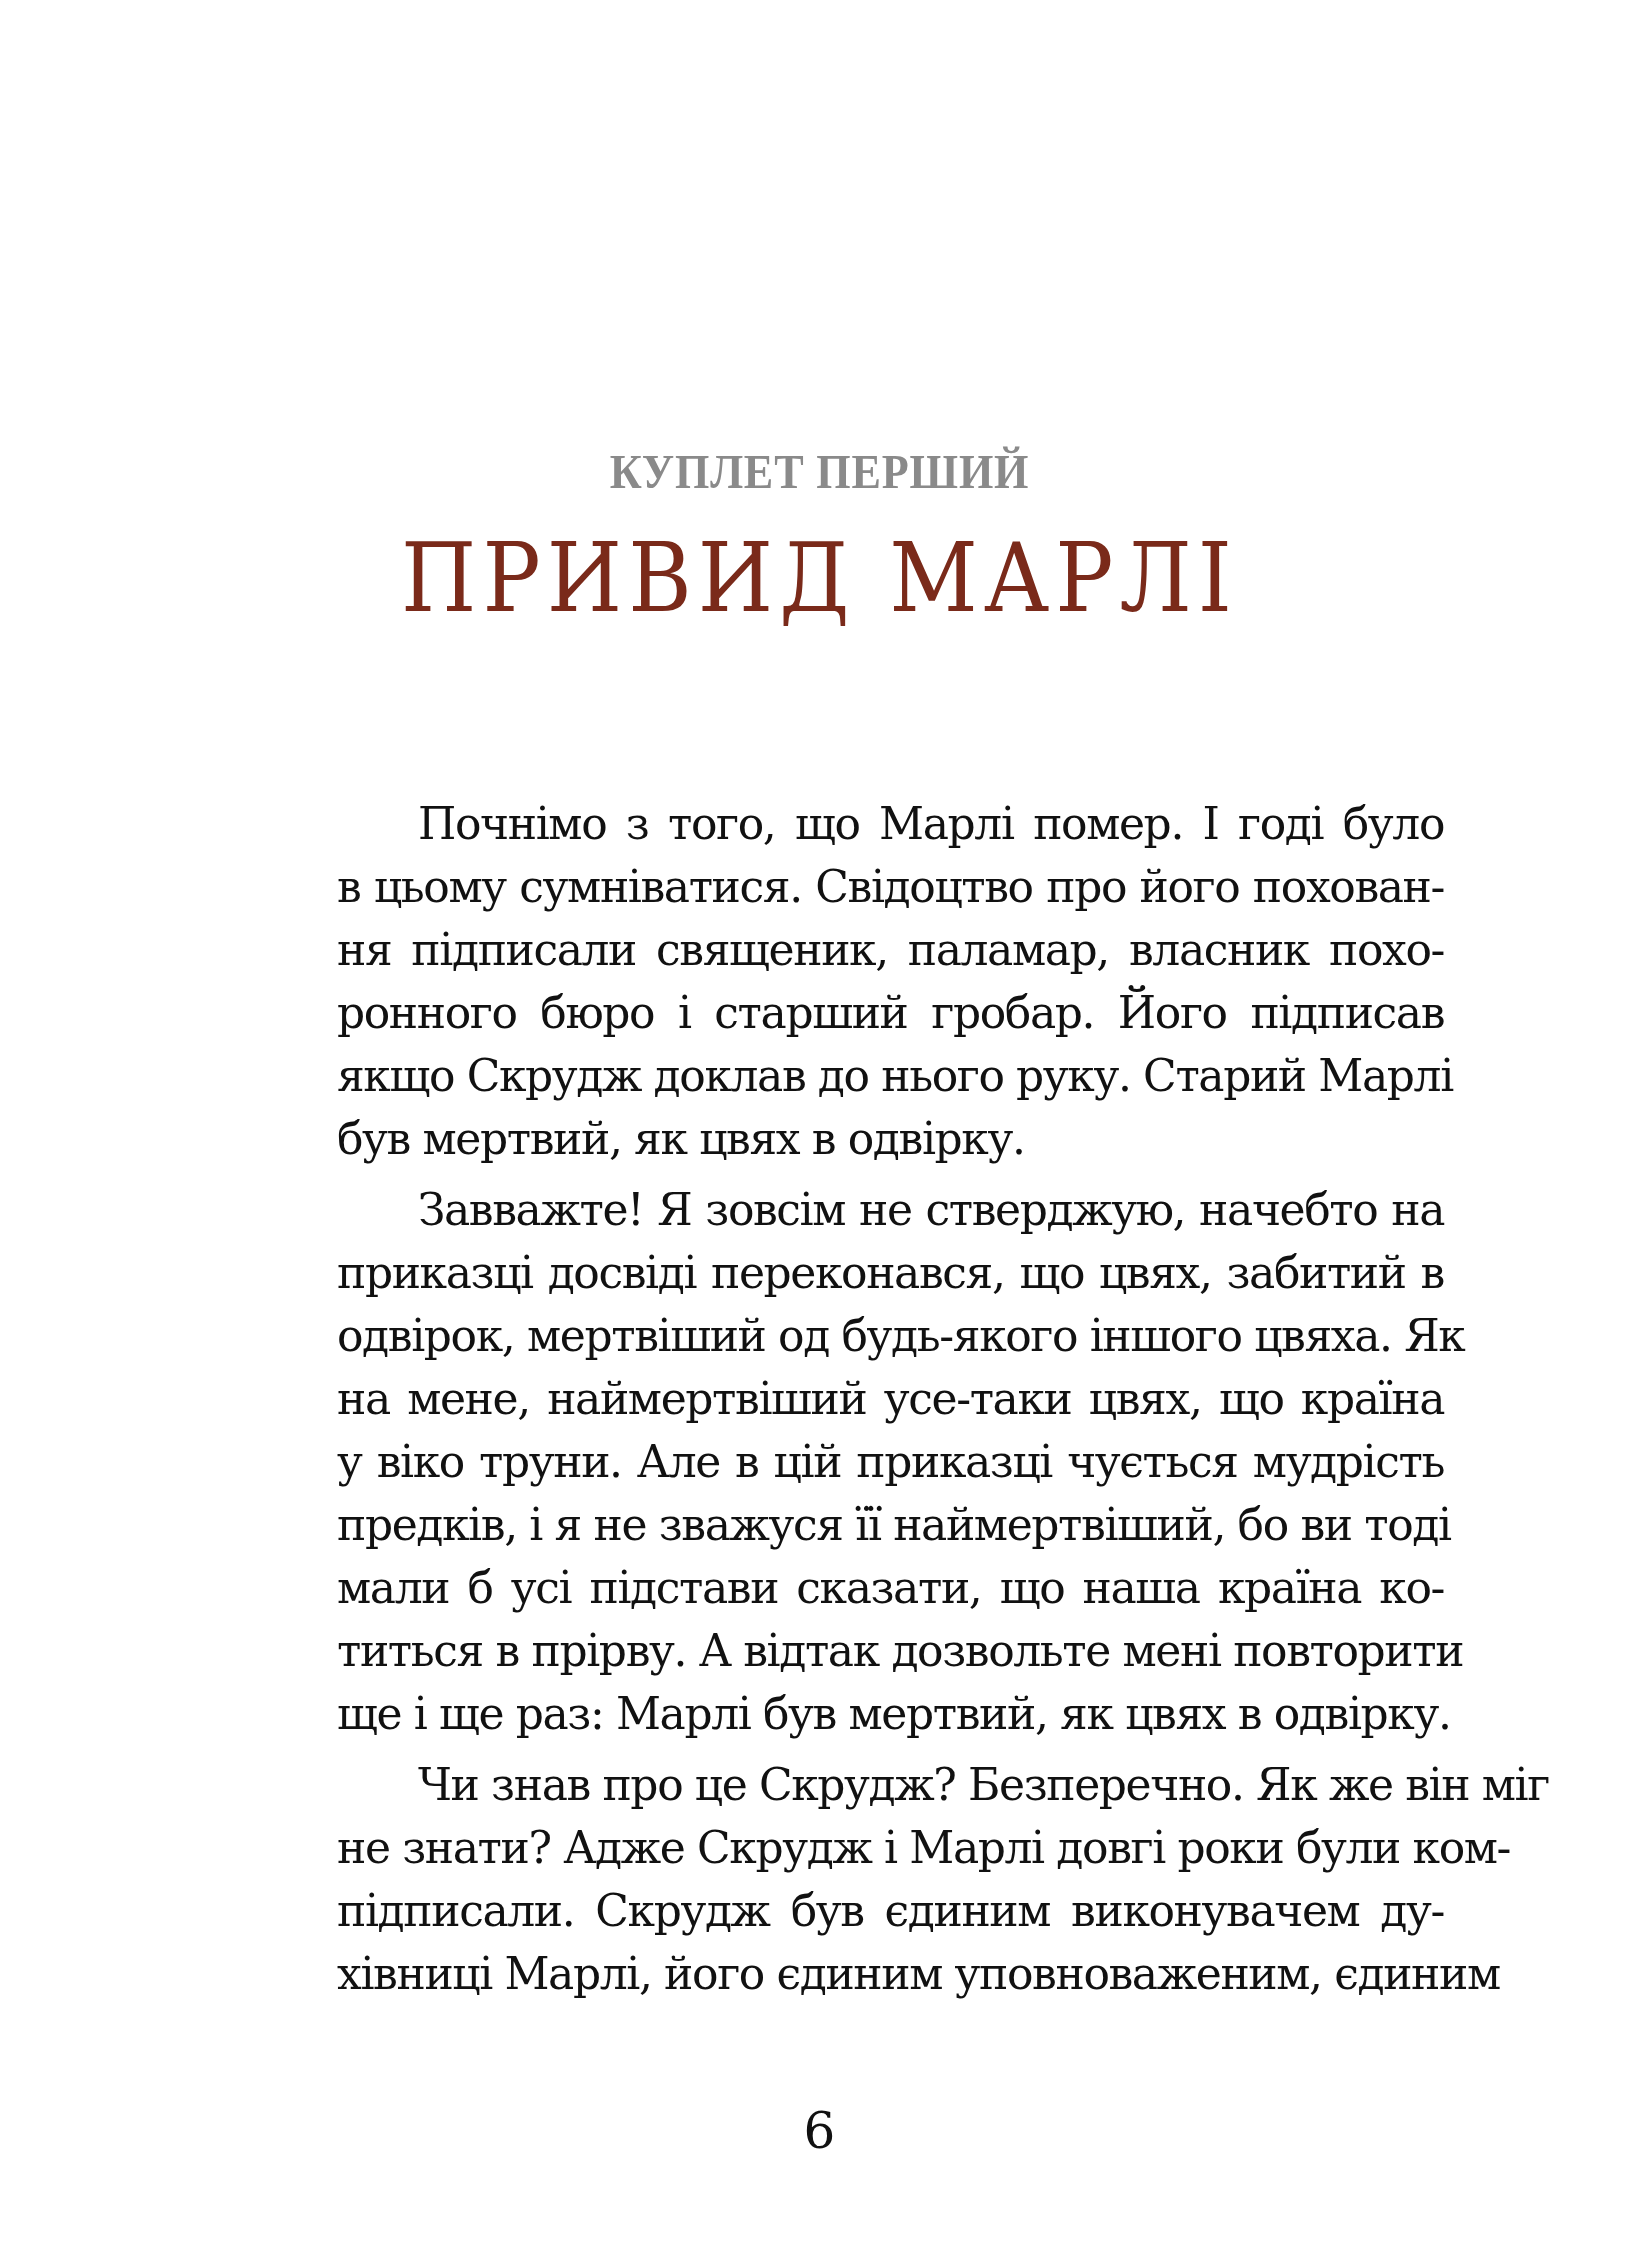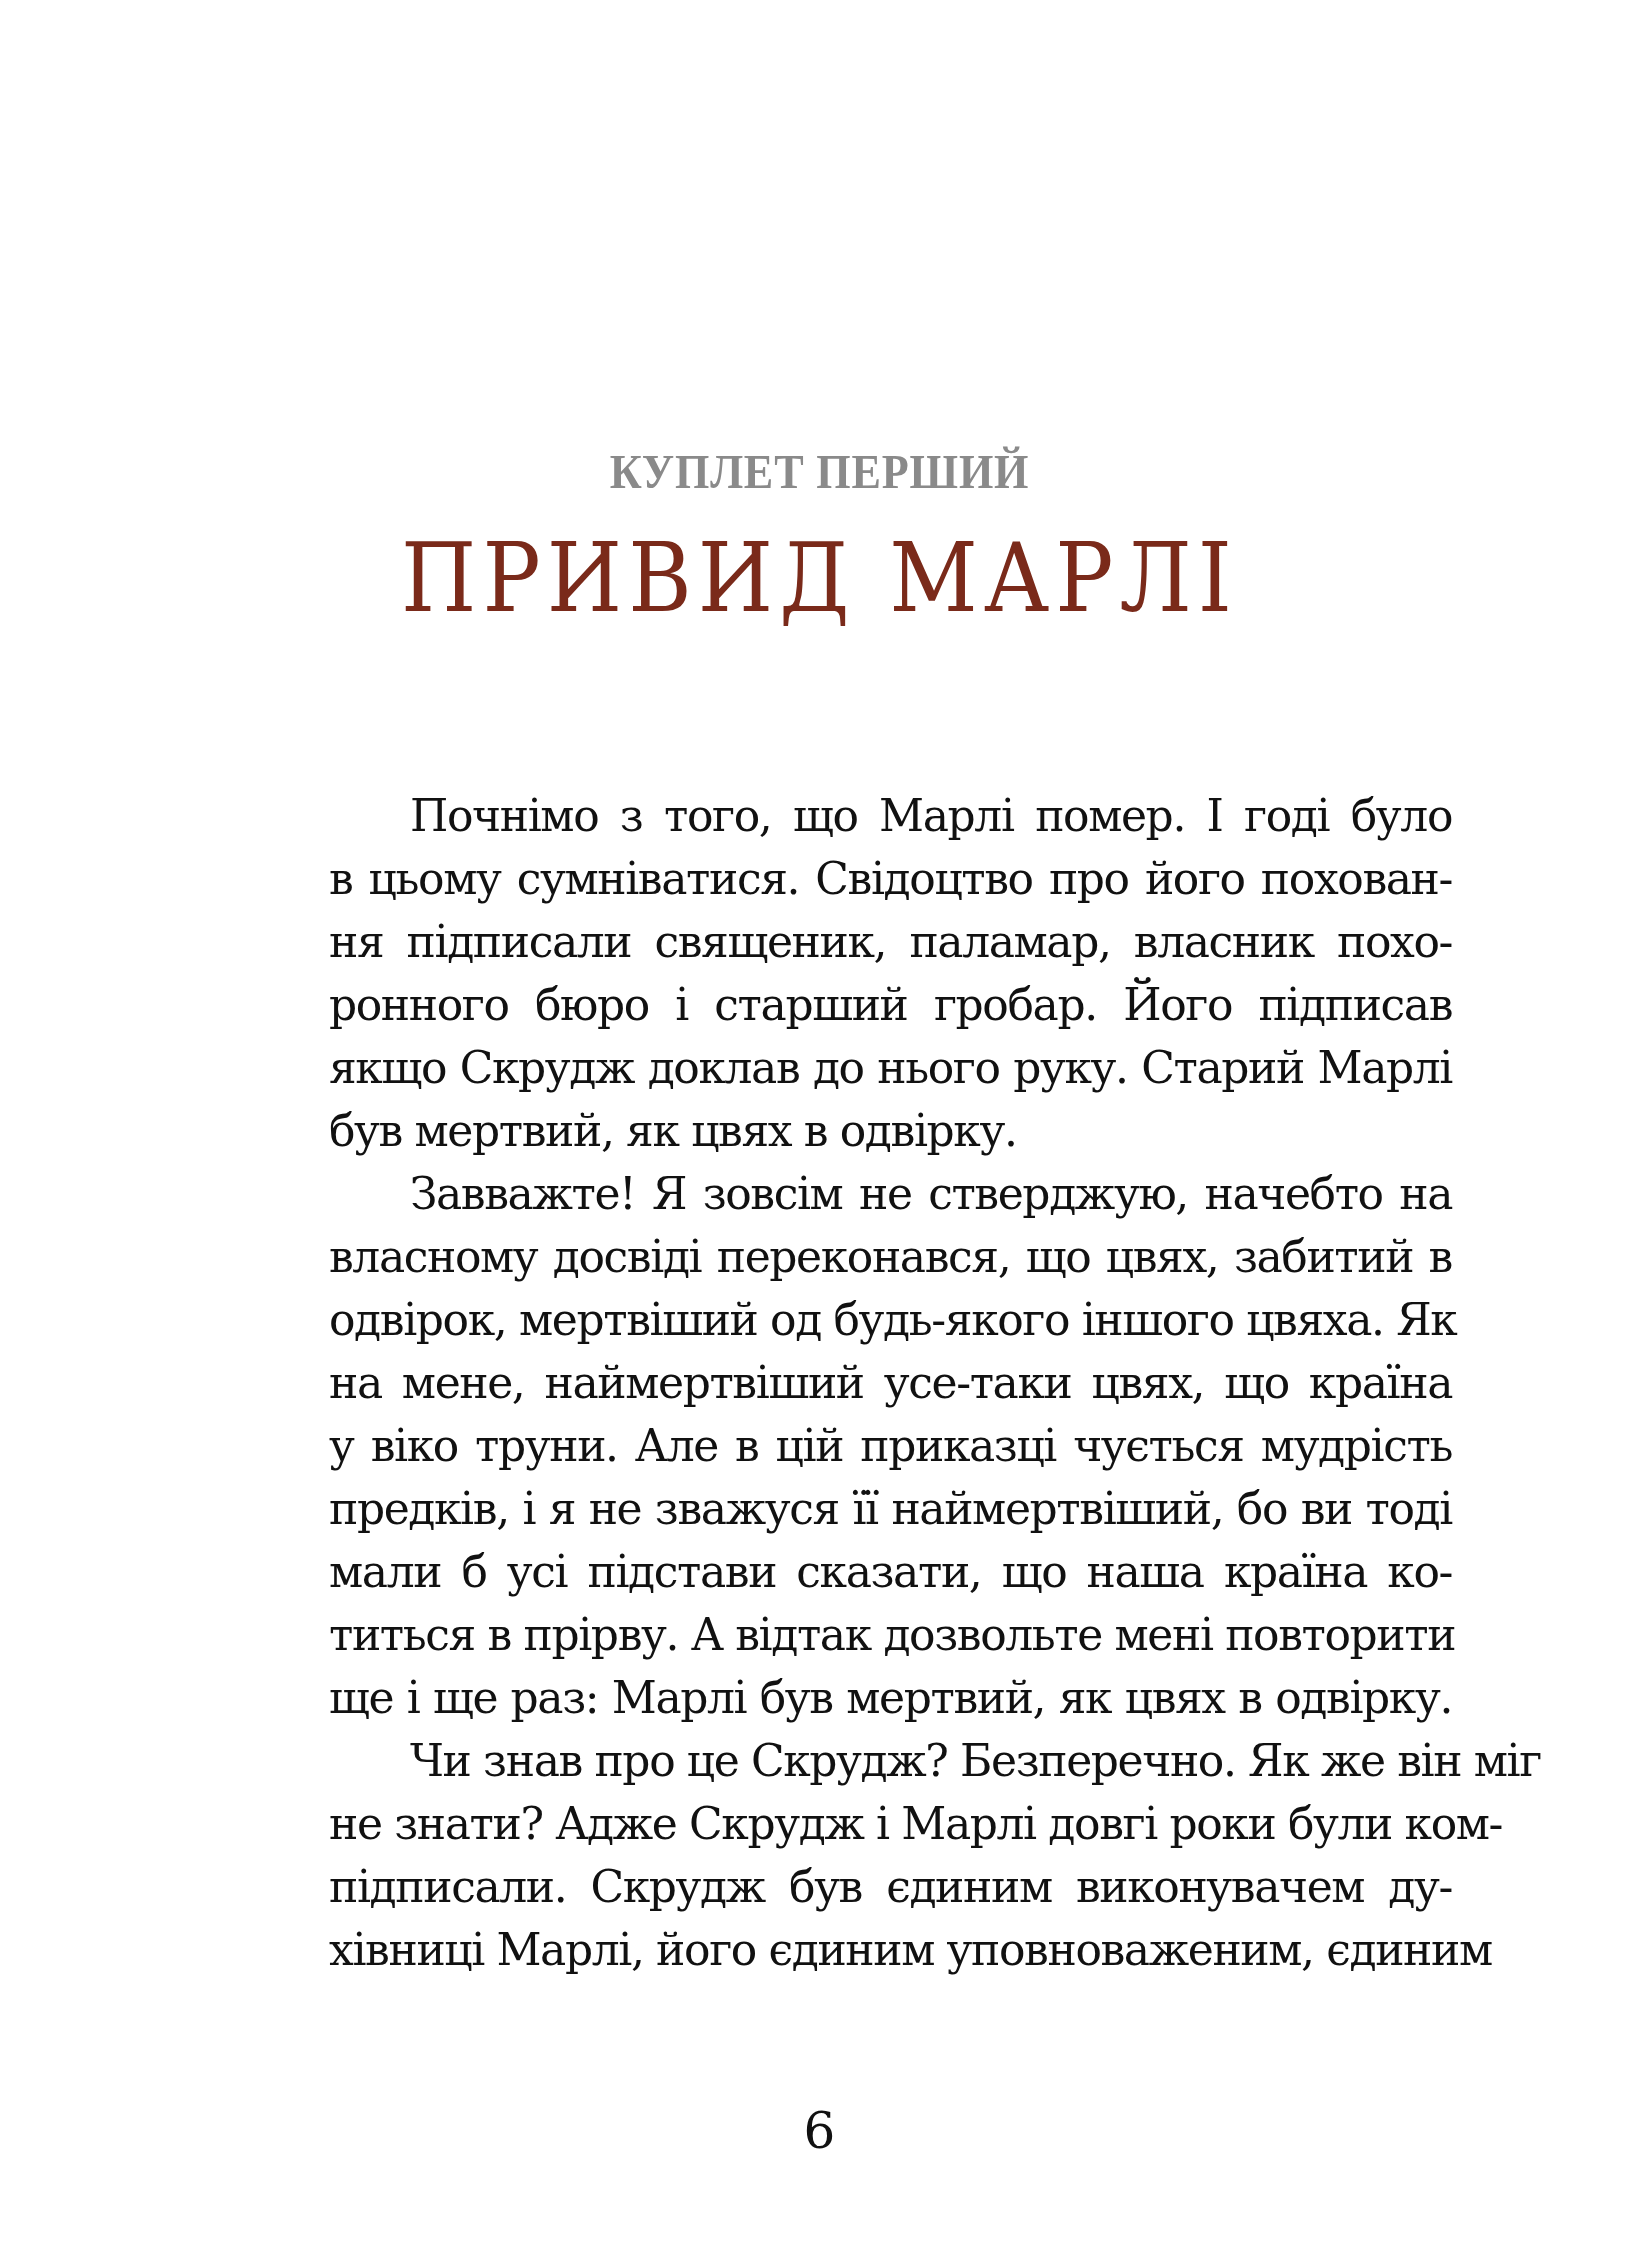--- a/index.html
+++ b/index.html
@@ -17,21 +17,21 @@
     text-align: center;
     font-family: "DejaVu Serif", serif; font-weight: normal;
     font-size: 96px; letter-spacing: 6.8px; color: #7a2a1a;
     transform: scaleX(0.9);
   }
   .body-text {
     position: absolute; left: 248px; top: 784px; width: 1204px;
     font-family: "DejaVu Serif", serif; font-size: 44px;
     line-height: 63px; color: #111111;
   }
-  .para { margin: 0; text-indent: 81px; text-align: justify; }
+  .para { margin: 8px; text-indent: 81px; text-align: justify; }
   .line { display: block; text-align: justify; text-align-last: justify; white-space: nowrap; }
   .line.last { text-align-last: left; }
   .line.first { padding-left: 81px; }
   .page-number {
     position: absolute; left: 0; width: 1639px; top: 2102px;
     text-align: center;
     font-family: "DejaVu Serif", serif; font-size: 50px; color: #111111;
   }
   .body-text .line { letter-spacing: -1.4px; word-spacing: 0; }
 </style>
@@ -46,21 +46,21 @@
     <div class="para">
       <span class="line first">Почнімо з того, що Марлі помер. І годі було</span>
       <span class="line">в цьому сумніватися. Свідоцтво про його похован-</span>
       <span class="line">ня підписали священик, паламар, власник похо-</span>
       <span class="line">ронного бюро і старший гробар. Його підписав</span>
       <span class="line">якщо Скрудж доклав до нього руку. Старий Марлі</span>
       <span class="line last">був мертвий, як цвях в одвірку.</span>
     </div>
     <div class="para">
       <span class="line first">Завважте! Я зовсім не стверджую, начебто на</span>
-      <span class="line">власному досвіді переконався, що цвях, забитий в</span>
+      <span class="line">приказці досвіді переконався, що цвях, забитий в</span>
       <span class="line">одвірок, мертвіший од будь-якого іншого цвяха. Як</span>
       <span class="line">на мене, наймертвіший усе-таки цвях, що країна</span>
       <span class="line">у віко труни. Але в цій приказці чується мудрість</span>
       <span class="line">предків, і я не зважуся її наймертвіший, бо ви тоді</span>
       <span class="line">мали б усі підстави сказати, що наша країна ко-</span>
       <span class="line">титься в прірву. А відтак дозвольте мені повторити</span>
       <span class="line">ще і ще раз: Марлі був мертвий, як цвях в одвірку.</span>
     </div>
     <div class="para">
       <span class="line first">Чи знав про це Скрудж? Безперечно. Як же він міг</span>

